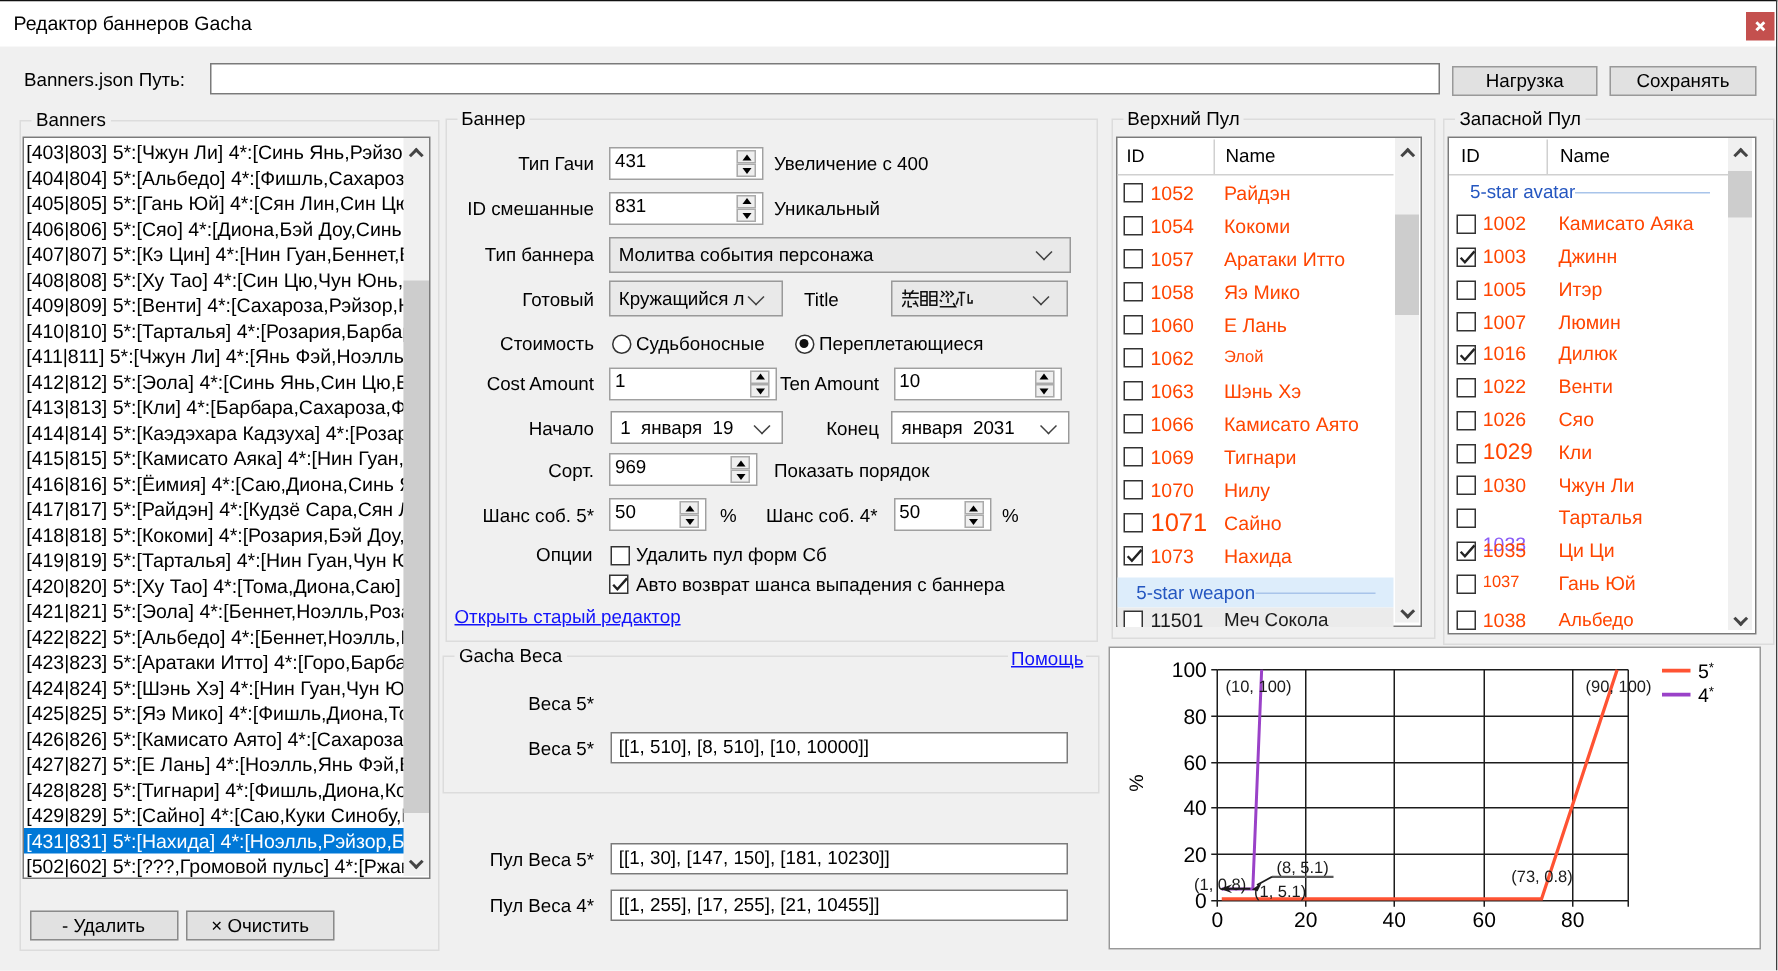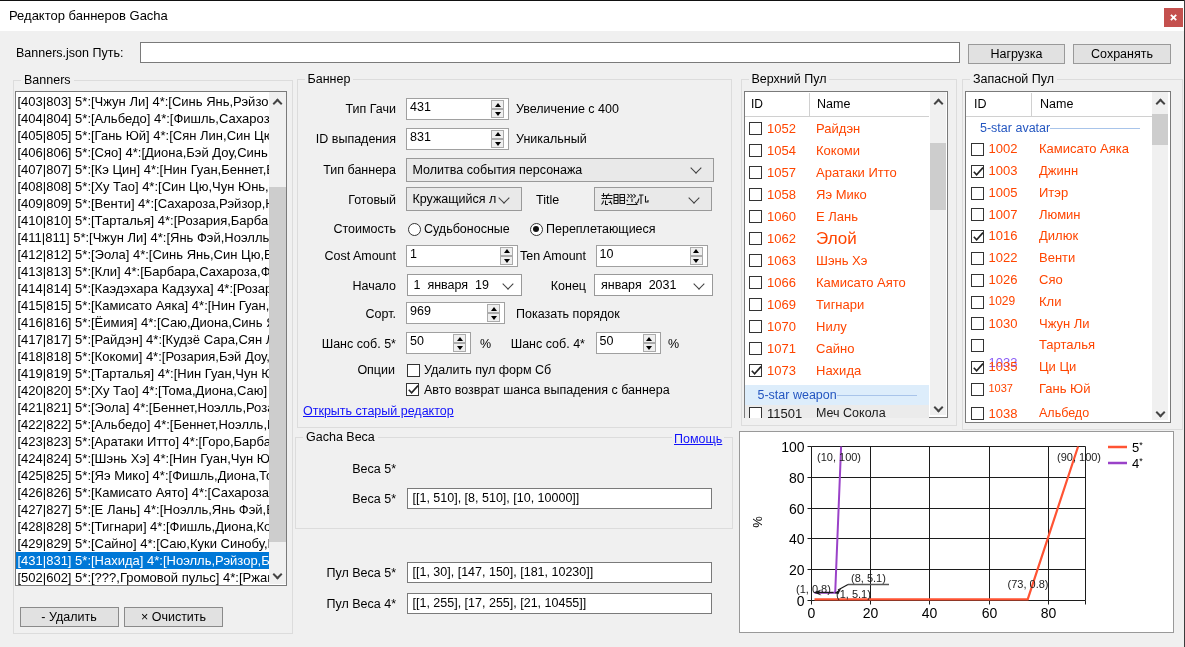--- a/index.html
+++ b/index.html
@@ -78,21 +78,21 @@
 <div class="lblr" style="left:300px;top:102px;width:96px">Тип Гачи</div>
 <div class="box" style="left:406px;top:98.3px;width:98px;height:20px;border-color:#a0a0a0;padding-left:3px;line-height:16px">431<div class="spin" style="left:84px;top:1px;height:18px">
         <div class="sbtn" style="top:0px">
           <div class="tri-u"></div>
         </div>
         <div class="sbtn" style="top:9px">
           <div class="tri-d"></div>
         </div>
       </div></div>
 <div class="lbl" style="left:516px;top:102px">Увеличение с 400</div>
-<div class="lblr" style="left:300px;top:131.5px;width:96px">ID выпадения</div>
+<div class="lblr" style="left:300px;top:131.5px;width:96px">ID смешанные</div>
 <div class="box" style="left:406px;top:127.6px;width:98px;height:20px;border-color:#a0a0a0;padding-left:3px;line-height:16px">831<div class="spin" style="left:84px;top:1px;height:18px">
         <div class="sbtn" style="top:0px">
           <div class="tri-u"></div>
         </div>
         <div class="sbtn" style="top:9px">
           <div class="tri-d"></div>
         </div>
       </div></div>
 <div class="lbl" style="left:516px;top:131.5px">Уникальный</div>
 <div class="lblr" style="left:300px;top:162.5px;width:96px">Тип баннера</div>
@@ -204,35 +204,35 @@
 <div class="lbl" style="left:767px;top:163.5px;color:#ff4500;font-size:13px;line-height:17px">1057</div>
 <div class="lbl" style="left:816px;top:163.5px;color:#ff4500;font-size:13px;line-height:17px">Аратаки Итто</div>
 <div class="cb" style="left:748.5px;top:188.3px"></div>
 <div class="lbl" style="left:767px;top:185.5px;color:#ff4500;font-size:13px;line-height:17px">1058</div>
 <div class="lbl" style="left:816px;top:185.5px;color:#ff4500;font-size:13px;line-height:17px">Яэ Мико</div>
 <div class="cb" style="left:748.5px;top:210.3px"></div>
 <div class="lbl" style="left:767px;top:207.5px;color:#ff4500;font-size:13px;line-height:17px">1060</div>
 <div class="lbl" style="left:816px;top:207.5px;color:#ff4500;font-size:13px;line-height:17px">Е Лань</div>
 <div class="cb" style="left:748.5px;top:232.3px"></div>
 <div class="lbl" style="left:767px;top:229.5px;color:#ff4500;font-size:13px;line-height:17px">1062</div>
-<div class="lbl" style="left:816px;top:229.5px;color:#ff4500;font-size:17px;line-height:17px">Элой</div>
+<div class="lbl" style="left:816px;top:229.5px;color:#ff4500;font-size:11px;line-height:17px">Элой</div>
 <div class="cb" style="left:748.5px;top:254.3px"></div>
 <div class="lbl" style="left:767px;top:251.5px;color:#ff4500;font-size:13px;line-height:17px">1063</div>
 <div class="lbl" style="left:816px;top:251.5px;color:#ff4500;font-size:13px;line-height:17px">Шэнь Хэ</div>
 <div class="cb" style="left:748.5px;top:276.3px"></div>
 <div class="lbl" style="left:767px;top:273.5px;color:#ff4500;font-size:13px;line-height:17px">1066</div>
 <div class="lbl" style="left:816px;top:273.5px;color:#ff4500;font-size:13px;line-height:17px">Камисато Аято</div>
 <div class="cb" style="left:748.5px;top:298.3px"></div>
 <div class="lbl" style="left:767px;top:295.5px;color:#ff4500;font-size:13px;line-height:17px">1069</div>
 <div class="lbl" style="left:816px;top:295.5px;color:#ff4500;font-size:13px;line-height:17px">Тигнари</div>
 <div class="cb" style="left:748.5px;top:320.3px"></div>
 <div class="lbl" style="left:767px;top:317.5px;color:#ff4500;font-size:13px;line-height:17px">1070</div>
 <div class="lbl" style="left:816px;top:317.5px;color:#ff4500;font-size:13px;line-height:17px">Нилу</div>
 <div class="cb" style="left:748.5px;top:342.3px"></div>
-<div class="lbl" style="left:767px;top:339.5px;color:#ff4500;font-size:13px;line-height:17px">1071</div>
+<div class="lbl" style="left:767px;top:339.5px;color:#ff4500;font-size:17px;line-height:17px">1071</div>
 <div class="lbl" style="left:816px;top:339.5px;color:#ff4500;font-size:13px;line-height:17px">Сайно</div>
 <div class="cb" style="left:748.5px;top:364.3px"><svg width="13" height="11" style="overflow:visible">
         <path d="M1.8 5.8 L4.6 8.8 L11 1.6" stroke="#222" stroke-width="1.6" fill="none"></path>
       </svg></div>
 <div class="lbl" style="left:767px;top:361.5px;color:#ff4500;font-size:13px;line-height:17px">1073</div>
 <div class="lbl" style="left:816px;top:361.5px;color:#ff4500;font-size:13px;line-height:17px">Нахида</div>
 <div class="ab" style="left:745px;top:384.5px;width:184px;height:20.5px;background:#ddedfb"></div>
 <div class="lbl" style="left:757.5px;top:388px;color:#2456c0">5-star weapon</div>
 <div class="ab" style="left:837px;top:394.5px;width:80px;height:1px;background:#a8c4ea"></div>
 <div class="ab" style="left:745px;top:405px;width:184px;height:12.5px;background:#ebebeb;overflow:hidden">
@@ -273,21 +273,21 @@
       </svg></div>
 <div class="lbl" style="left:988.5px;top:227.3px;color:#ff4500;font-size:13px;line-height:17px">1016</div>
 <div class="lbl" style="left:1039px;top:227.3px;color:#ff4500;font-size:13px;line-height:17px">Дилюк</div>
 <div class="cb" style="left:970.5px;top:251.90000000000003px"></div>
 <div class="lbl" style="left:988.5px;top:249.10000000000002px;color:#ff4500;font-size:13px;line-height:17px">1022</div>
 <div class="lbl" style="left:1039px;top:249.10000000000002px;color:#ff4500;font-size:13px;line-height:17px">Венти</div>
 <div class="cb" style="left:970.5px;top:273.7px"></div>
 <div class="lbl" style="left:988.5px;top:270.9px;color:#ff4500;font-size:13px;line-height:17px">1026</div>
 <div class="lbl" style="left:1039px;top:270.9px;color:#ff4500;font-size:13px;line-height:17px">Сяо</div>
 <div class="cb" style="left:970.5px;top:295.5px"></div>
-<div class="lbl" style="left:988.5px;top:292.7px;color:#ff4500;font-size:12px;line-height:17px">1029</div>
+<div class="lbl" style="left:988.5px;top:292.7px;color:#ff4500;font-size:15px;line-height:17px">1029</div>
 <div class="lbl" style="left:1039px;top:292.7px;color:#ff4500;font-size:13px;line-height:17px">Кли</div>
 <div class="cb" style="left:970.5px;top:317.3px"></div>
 <div class="lbl" style="left:988.5px;top:314.5px;color:#ff4500;font-size:13px;line-height:17px">1030</div>
 <div class="lbl" style="left:1039px;top:314.5px;color:#ff4500;font-size:13px;line-height:17px">Чжун Ли</div>
 <div class="cb" style="left:970.5px;top:339.1px"></div>
 <div class="lbl" style="left:988.5px;top:354px;color:#8b5cf6;font-size:13px;line-height:17px">1033</div>
 <div class="lbl" style="left:1039px;top:336.3px;color:#ff4500;font-size:13px;line-height:17px">Тарталья</div>
 <div class="cb" style="left:970.5px;top:360.90000000000003px"><svg width="13" height="11" style="overflow:visible">
         <path d="M1.8 5.8 L4.6 8.8 L11 1.6" stroke="#222" stroke-width="1.6" fill="none"></path>
       </svg></div>

